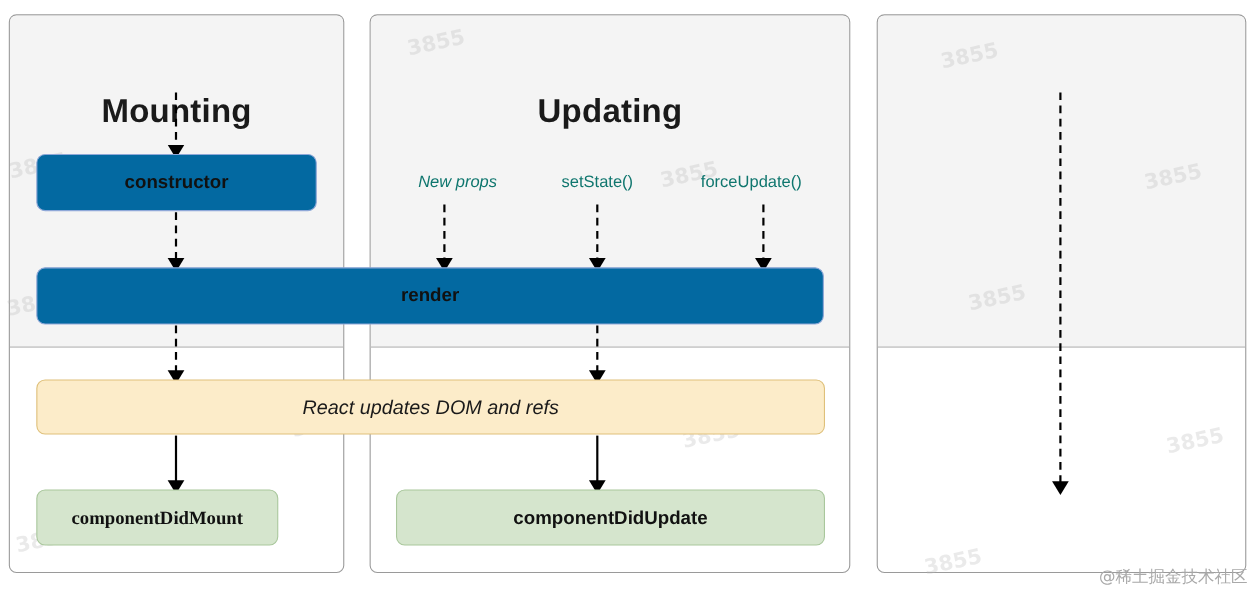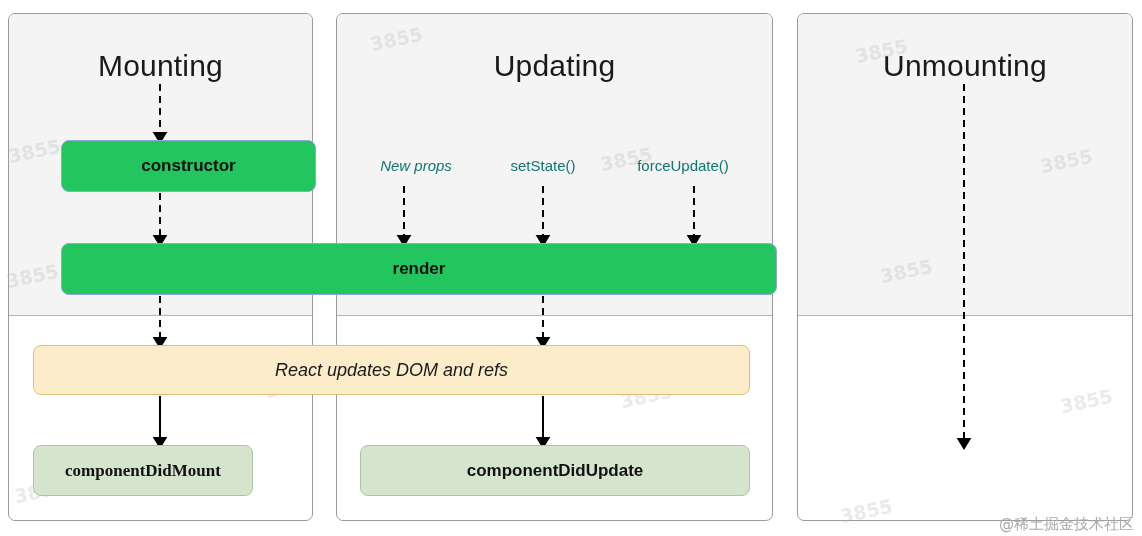--- a/index.html
+++ b/index.html
@@ -32,24 +32,25 @@
     top: 0;
     background: #f4f4f4;
     border-bottom: 1.5px solid #b5b5b5;
   }
   .panel-title {
     position: absolute;
     left: 0;
     right: 0;
     text-align: center;
     font-size: 30px;
-    font-weight: 400;
+    font-weight: 700;
     color: #1a1a1a;
     letter-spacing: 0.2px;
     white-space: nowrap;
+    margin-top: 36px;
   }
 
   #panel-mounting  { left: 8px;   top: 13px;  width: 305px; height: 508px; }
   #panel-updating  { left: 336px; top: 13px;  width: 437px; height: 508px; }
   #panel-unmounting{ left: 797px; top: 13px;  width: 336px; height: 508px; }
 
   #panel-mounting  .panel-top,
   #panel-updating  .panel-top,
   #panel-unmounting .panel-top { height: 301px; }
 
@@ -66,23 +67,22 @@
     align-items: center;
     justify-content: center;
     font-size: 17px;
     font-weight: bold;
     color: #111111;
     z-index: 6;
     text-align: center;
     white-space: nowrap;
   }
   .node.blue {
-    background: #22c55e;
+    background: #0369a1;
     border: 1.4px solid #8fa8d8;
-    margin-left: 28px;
   }
   .node.yellow {
     background: #fcecc9;
     border: 1.4px solid #dfc07a;
     font-weight: normal;
     font-style: italic;
     font-size: 18px;
     color: #1a1a1a;
   }
   .node.green {
@@ -165,21 +165,20 @@
     <div class="panel-title">Mounting</div>
   </div>
 
   <div class="panel" id="panel-updating">
     <div class="panel-top"></div>
     <div class="panel-title">Updating</div>
   </div>
 
   <div class="panel" id="panel-unmounting">
     <div class="panel-top"></div>
-    <div class="panel-title">Unmounting</div>
   </div>
 
   <div class="trigger-label italic" style="left:416px; top:157px;">New props</div>
   <div class="trigger-label" style="left:543px; top:157px;">setState()</div>
   <div class="trigger-label" style="left:683px; top:157px;">forceUpdate()</div>
 
   <svg id="arrows" viewBox="0 0 1142 536" xmlns="http://www.w3.org/2000/svg">
     <defs>
       <marker id="ah" markerWidth="9" markerHeight="9" refX="2.2" refY="4.2" orient="auto">
         <path d="M0,0.4 L6.2,4.2 L0,8.0 z" fill="#000000"></path>

